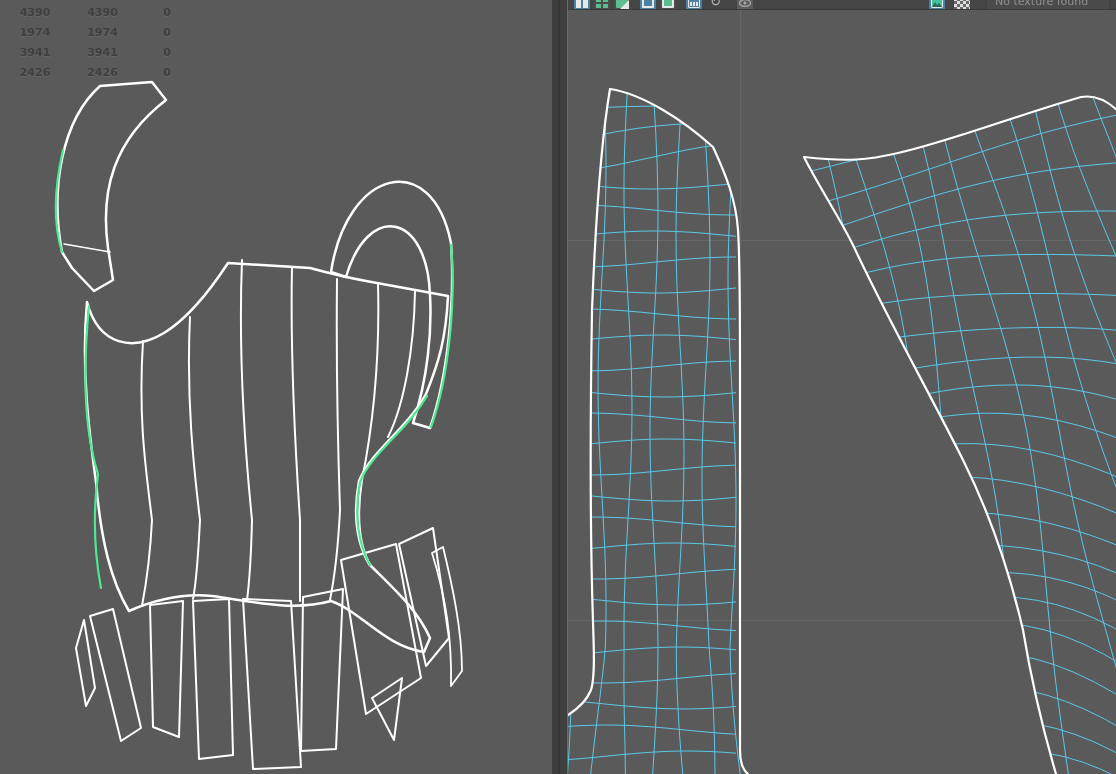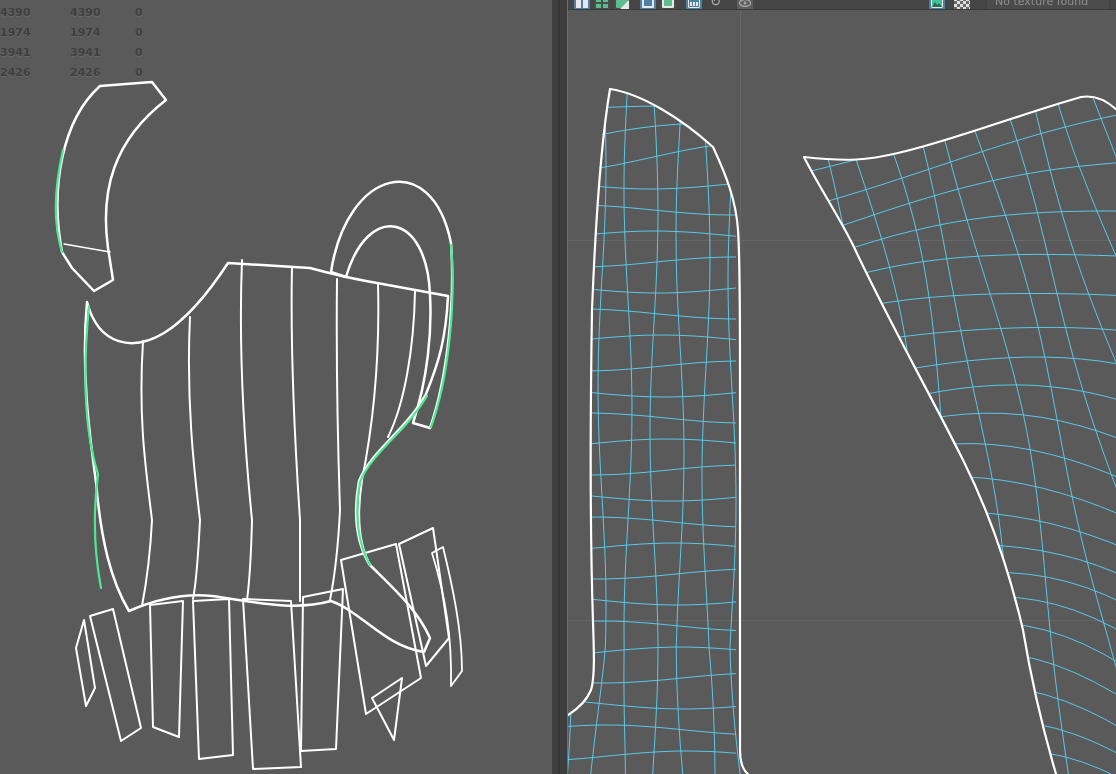--- a/index.html
+++ b/index.html
@@ -3,21 +3,21 @@
 <meta charset="utf-8">
 <style>
   html,body{margin:0;padding:0;background:#2b2b2b;}
   *{box-sizing:border-box;}
   #stage{position:relative;width:1116px;height:774px;overflow:hidden;
          font-family:"DejaVu Sans","Liberation Sans",sans-serif;background:var(--bg,#5a5a5a);}
   
   #viewport3d{position:absolute;left:0;top:0;width:552px;height:774px;background:var(--bg);overflow:hidden;}
   #hud{position:absolute;left:0;top:3px;z-index:5;}
   .hud-row{display:flex;height:20px;line-height:20px;}
-  .hud-cell{font-size:11px;font-weight:bold;color:var(--hud-text);text-align:left;
+  .hud-cell{font-size:11px;font-weight:bold;color:var(--hud-text);text-align:center;
             text-shadow:0 1px 0 rgba(255,255,255,0.08);}
   .hud-c0{width:70px;} .hud-c1{width:65px;} .hud-c2{width:64px;}
   #corsetSvg{position:absolute;left:0;top:0;}
   .face{fill:var(--face);}
   .wht{stroke:#ffffff;fill:none;stroke-linejoin:round;stroke-linecap:round;}
   .gw{stroke:var(--wire-green);stroke-width:1;fill:none;}
   .greenEdge{stroke:var(--wire-green);stroke-width:2.2;fill:none;stroke-linecap:round;}
   
   #separator{position:absolute;left:552px;top:0;width:15px;height:774px;background:var(--sep);}
   #separator .groove{position:absolute;left:6px;top:0;width:2px;height:774px;background:#353535;}

